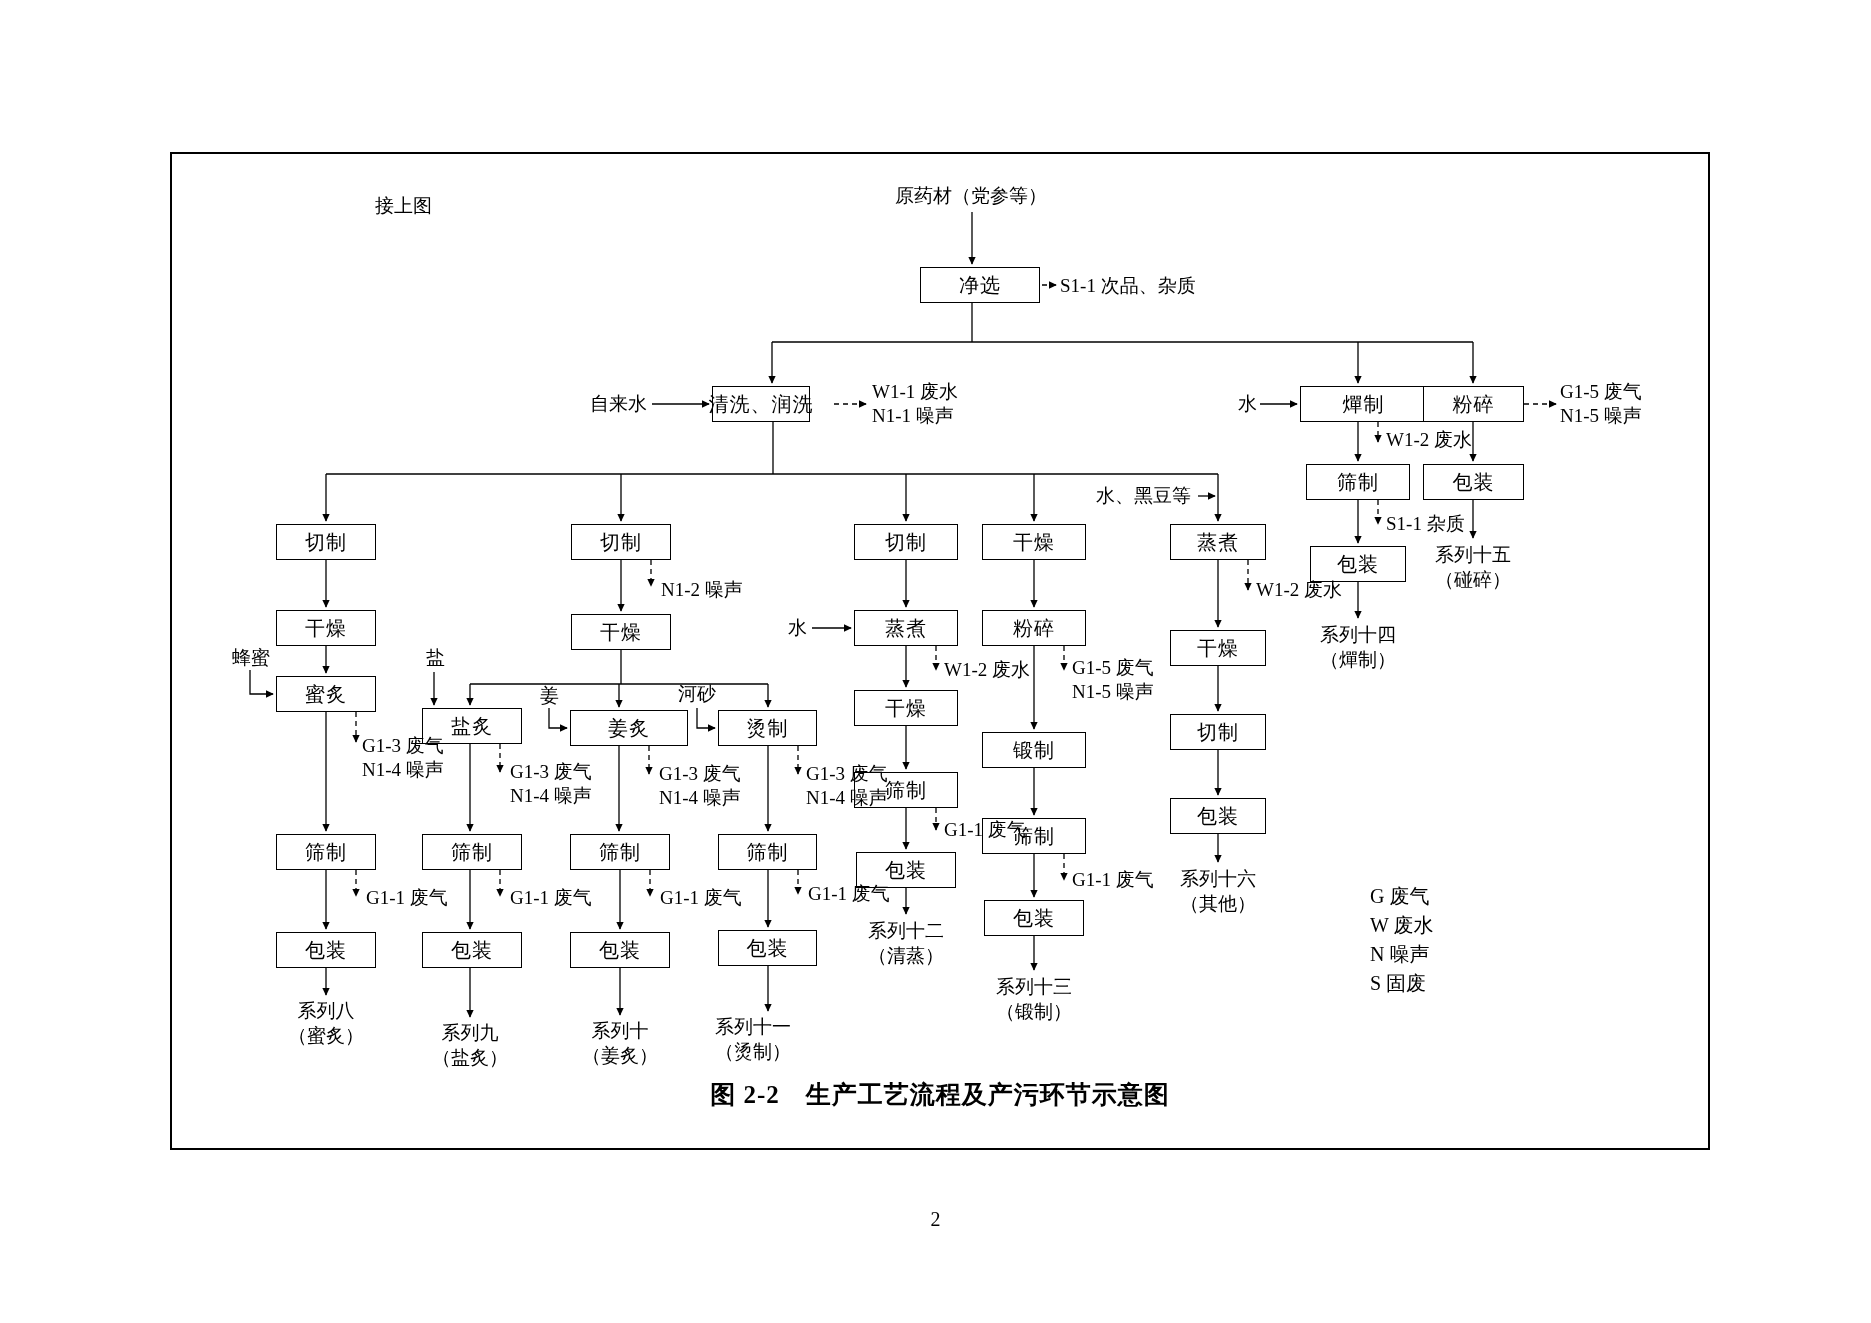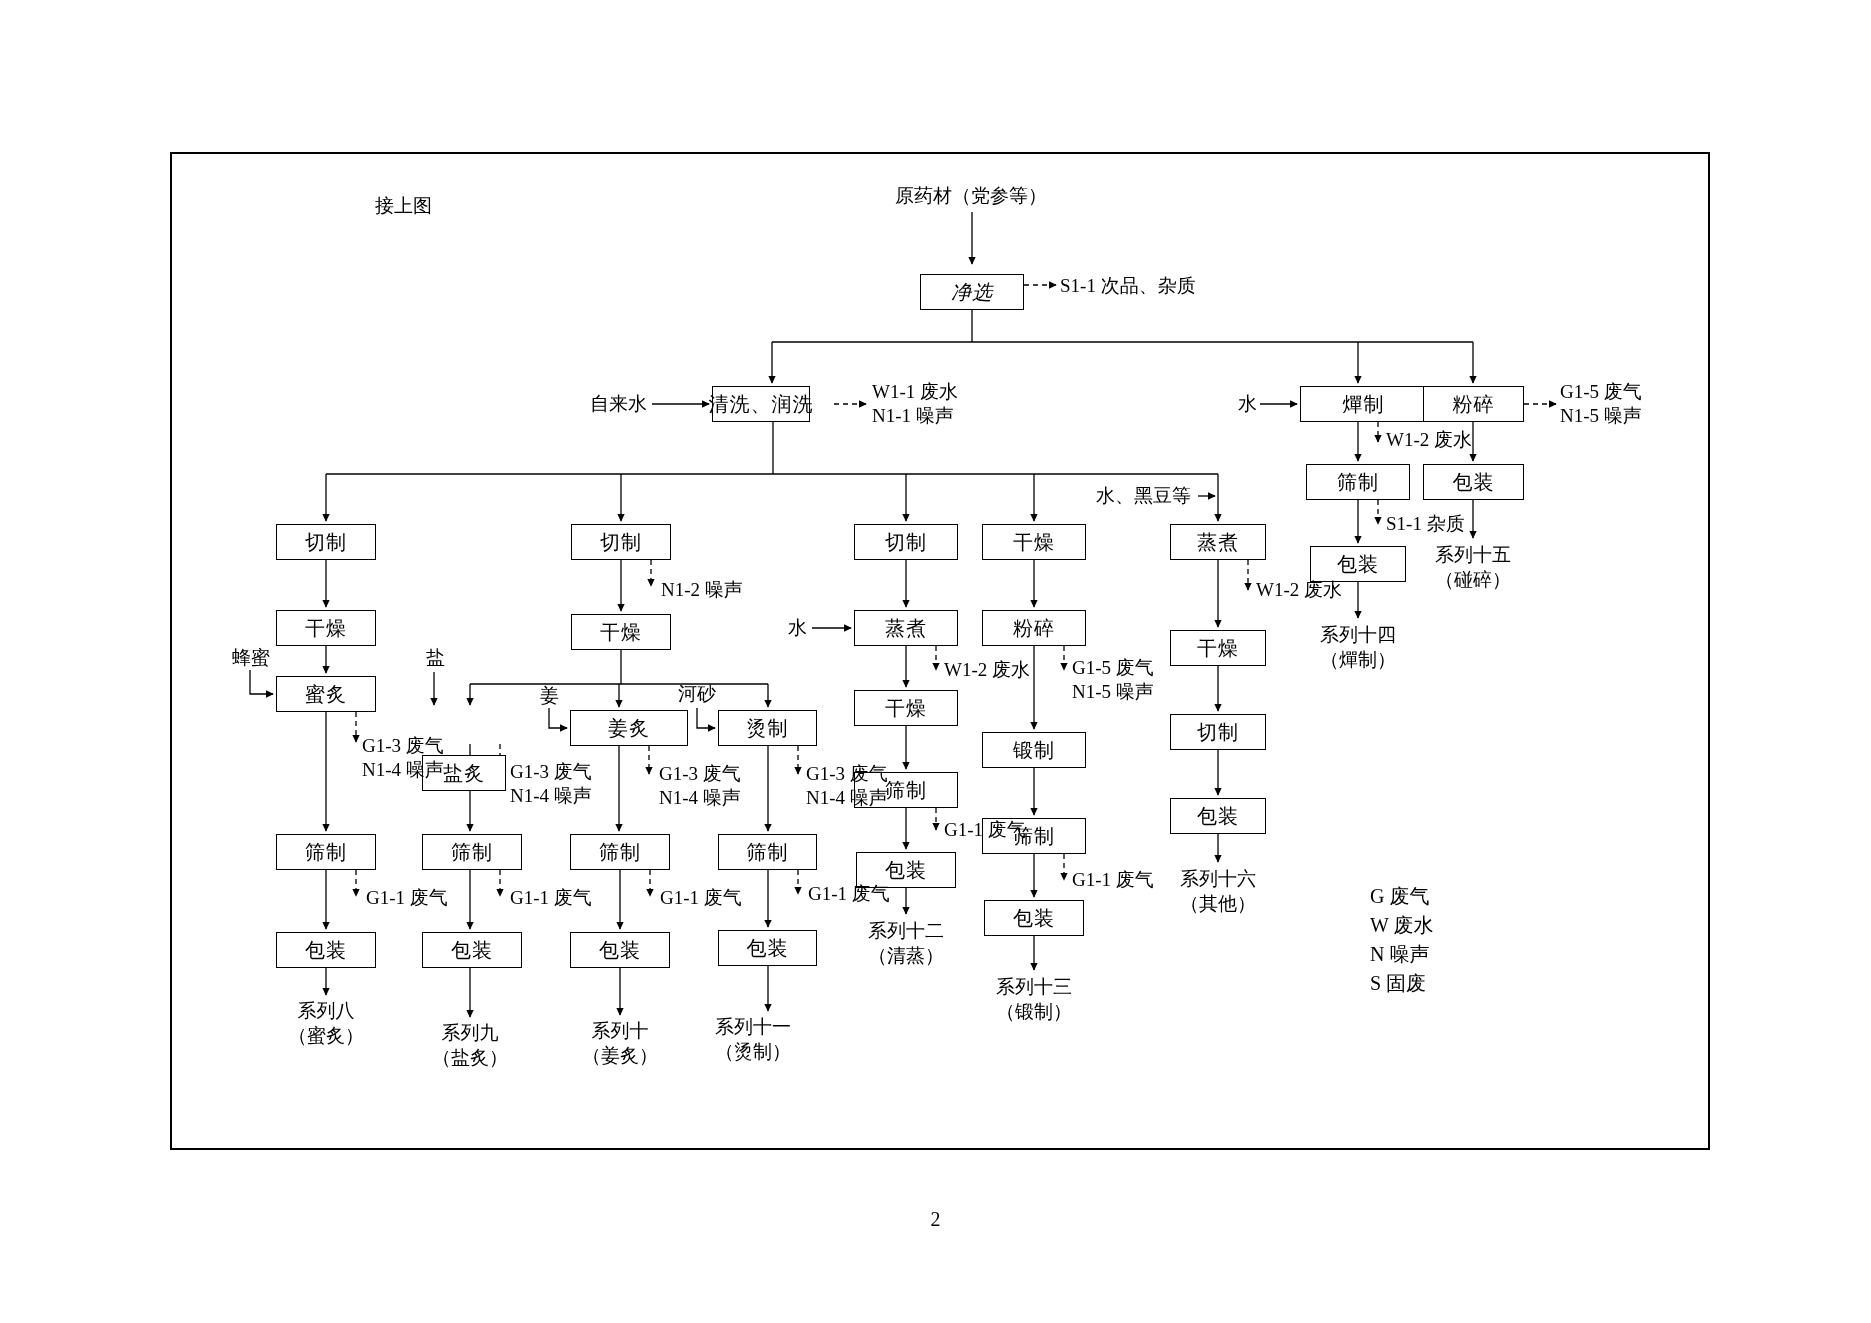--- a/index.html
+++ b/index.html
@@ -165,36 +165,37 @@
       <polyline points="1473,500 1473,538" class="edge" marker-end="url(#arrow)"></polyline>
     </svg>
 
   <div id="legend">
     <div>G 废气</div>
     <div>W 废水</div>
     <div>N 噪声</div>
     <div>S 固废</div>
   </div>
 
+  <div id="caption">图 2-2　生产工艺流程及产污环节示意图</div>
   <div id="page-number">2</div>
-<div class="node" style="left: 920px; top: 274px; width: 104px; font-style: italic;">净选</div>
+<div class="node" style="left: 920px; top: 267px; width: 120px;">净选</div>
     <div class="node" style="left: 712px; top: 386px; width: 98px;">清洗、润洗</div>
     <div class="node" style="left: 1300px; top: 386px; width: 127px;">燀制</div>
     <div class="node" style="left: 1423px; top: 386px; width: 101px;">粉碎</div>
     <div class="node" style="left: 276px; top: 524px; width: 100px;">切制</div>
     <div class="node" style="left: 571px; top: 524px; width: 100px;">切制</div>
     <div class="node" style="left: 854px; top: 524px; width: 104px;">切制</div>
     <div class="node" style="left: 982px; top: 524px; width: 104px;">干燥</div>
     <div class="node" style="left: 1170px; top: 524px; width: 96px;">蒸煮</div>
     <div class="node" style="left: 276px; top: 610px; width: 100px;">干燥</div>
     <div class="node" style="left: 276px; top: 676px; width: 100px;">蜜炙</div>
     <div class="node" style="left: 276px; top: 834px; width: 100px;">筛制</div>
     <div class="node" style="left: 276px; top: 932px; width: 100px;">包装</div>
     <div class="node" style="left: 571px; top: 614px; width: 100px;">干燥</div>
-    <div class="node" style="left: 422px; top: 708px; width: 84px; margin-top: 47px;">盐炙</div>
+    <div class="node" style="left: 422px; top: 708px; width: 100px;">盐炙</div>
     <div class="node" style="left: 570px; top: 710px; width: 118px;">姜炙</div>
     <div class="node" style="left: 718px; top: 710px; width: 99px;">烫制</div>
     <div class="node" style="left: 422px; top: 834px; width: 100px;">筛制</div>
     <div class="node" style="left: 570px; top: 834px; width: 100px;">筛制</div>
     <div class="node" style="left: 718px; top: 834px; width: 99px;">筛制</div>
     <div class="node" style="left: 422px; top: 932px; width: 100px;">包装</div>
     <div class="node" style="left: 570px; top: 932px; width: 100px;">包装</div>
     <div class="node" style="left: 718px; top: 930px; width: 99px;">包装</div>
     <div class="node" style="left: 854px; top: 610px; width: 104px;">蒸煮</div>
     <div class="node" style="left: 854px; top: 690px; width: 104px;">干燥</div>

